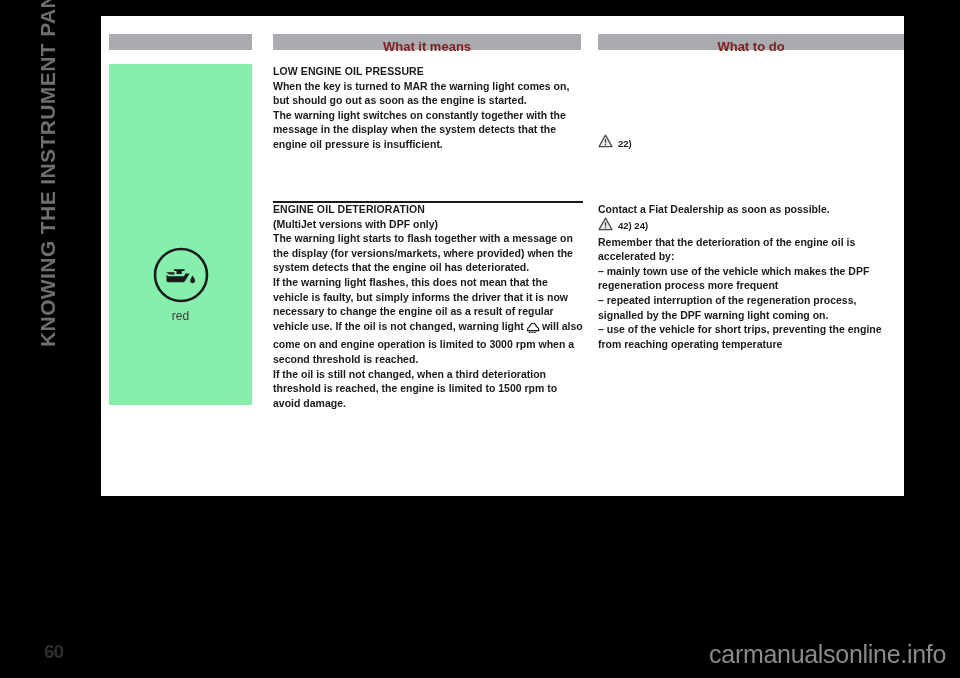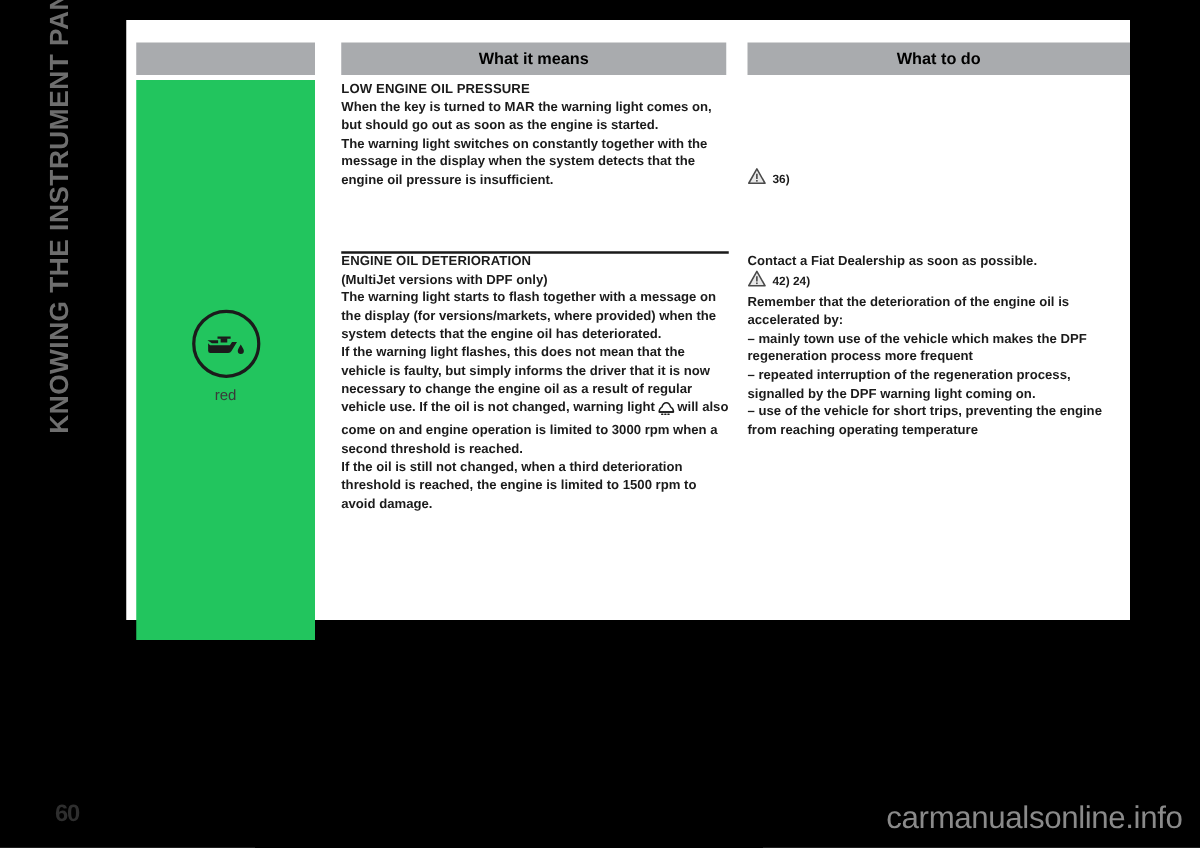--- a/index.html
+++ b/index.html
@@ -77,41 +77,41 @@
   
   .hdr-row {
     position: absolute;
     left: 0; top: 18px;
     width: 803px;
     height: 26px;
   }
   .hdr-cell {
     position: absolute;
     top: 0;
-    height: 26px;
+    height: 16px;
     background: #a9abae;
-    color: #000000;
+    color: #7f1d1d;
     font-size: 13px;
     font-weight: 700;
     line-height: 26px;
     text-align: center;
     font-family: "Liberation Sans", sans-serif;
   }
   .hdr-blank { left: 8px;   width: 143px; }
   .hdr-means { left: 172px; width: 308px; }
   .hdr-todo  { left: 497px; width: 306px; }
 
   
   #icon-col {
     position: absolute;
     left: 8px;
     top: 48px;
     width: 143px;
-    height: 448px;
-    background: #22c55e;
+    height: 341px;
+    background: #86efac;
   }
   #icon-box {
     position: absolute;
     left: 0;
     top: 182px;
     width: 143px;
     text-align: center;
   }
   #tell-tale-icon {
     display: block;
@@ -262,21 +262,21 @@
     <div class="col col-todo">
 
       <div id="todo-row1-icon">
         <span class="tri-icon">
           <svg width="15" height="14" viewBox="0 0 15 14">
             <path d="M7.5 1.1 L14.0 12.6 L1.0 12.6 Z" fill="#e8e8e8" stroke="#4a4a4a" stroke-width="1.25" stroke-linejoin="round"></path>
             <rect x="6.85" y="5.0" width="1.3" height="4.2" fill="#4a4a4a"></rect>
             <rect x="6.85" y="10.0" width="1.3" height="1.3" fill="#4a4a4a"></rect>
           </svg>
         </span>
-        <span class="note-refs">36)</span>
+        <span class="note-refs">22)</span>
       </div>
 
       <div class="row-2">
         <p class="t">Contact a Fiat Dealership as soon as possible.</p>
         <div class="note-line">
           <span class="tri-icon">
             <svg width="15" height="14" viewBox="0 0 15 14">
               <path d="M7.5 1.1 L14.0 12.6 L1.0 12.6 Z" fill="#e8e8e8" stroke="#4a4a4a" stroke-width="1.25" stroke-linejoin="round"></path>
               <rect x="6.85" y="5.0" width="1.3" height="4.2" fill="#4a4a4a"></rect>
               <rect x="6.85" y="10.0" width="1.3" height="1.3" fill="#4a4a4a"></rect>

